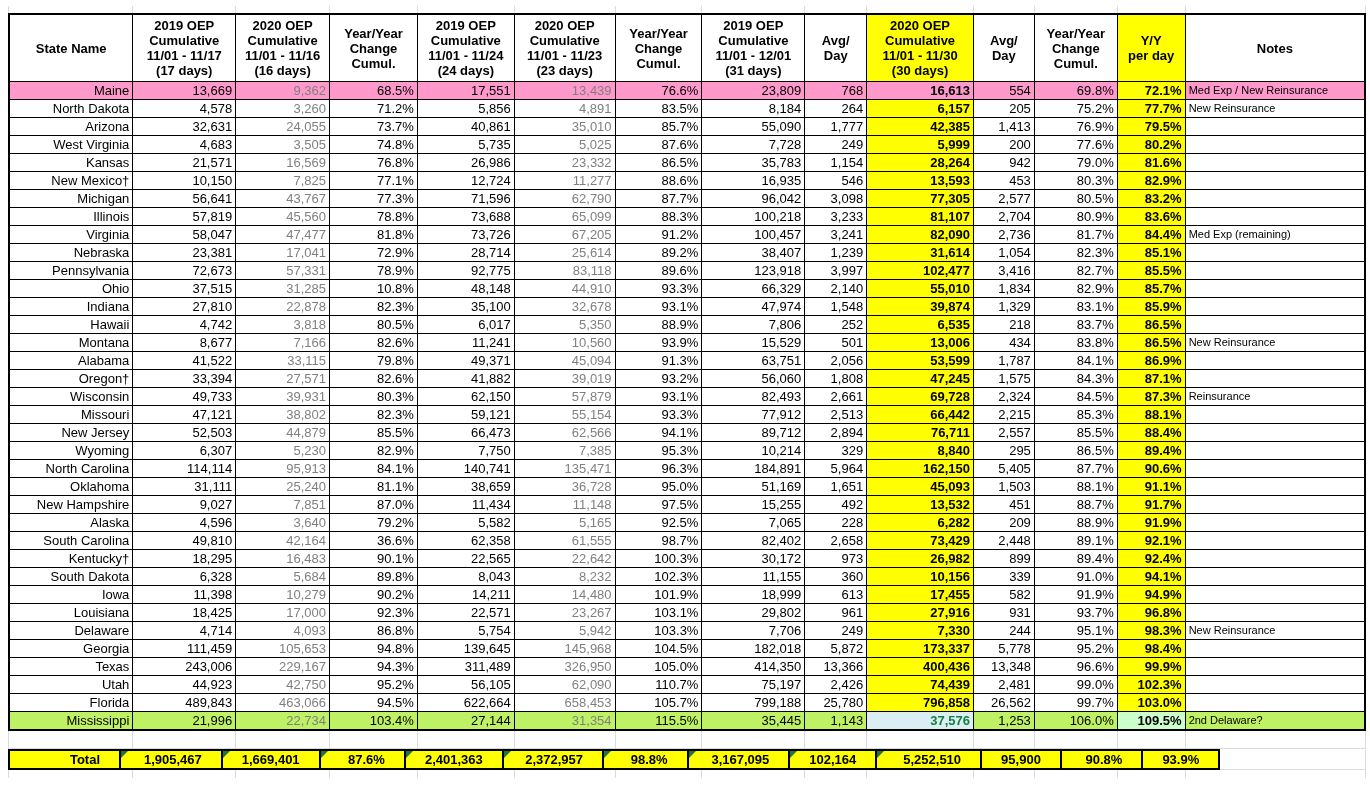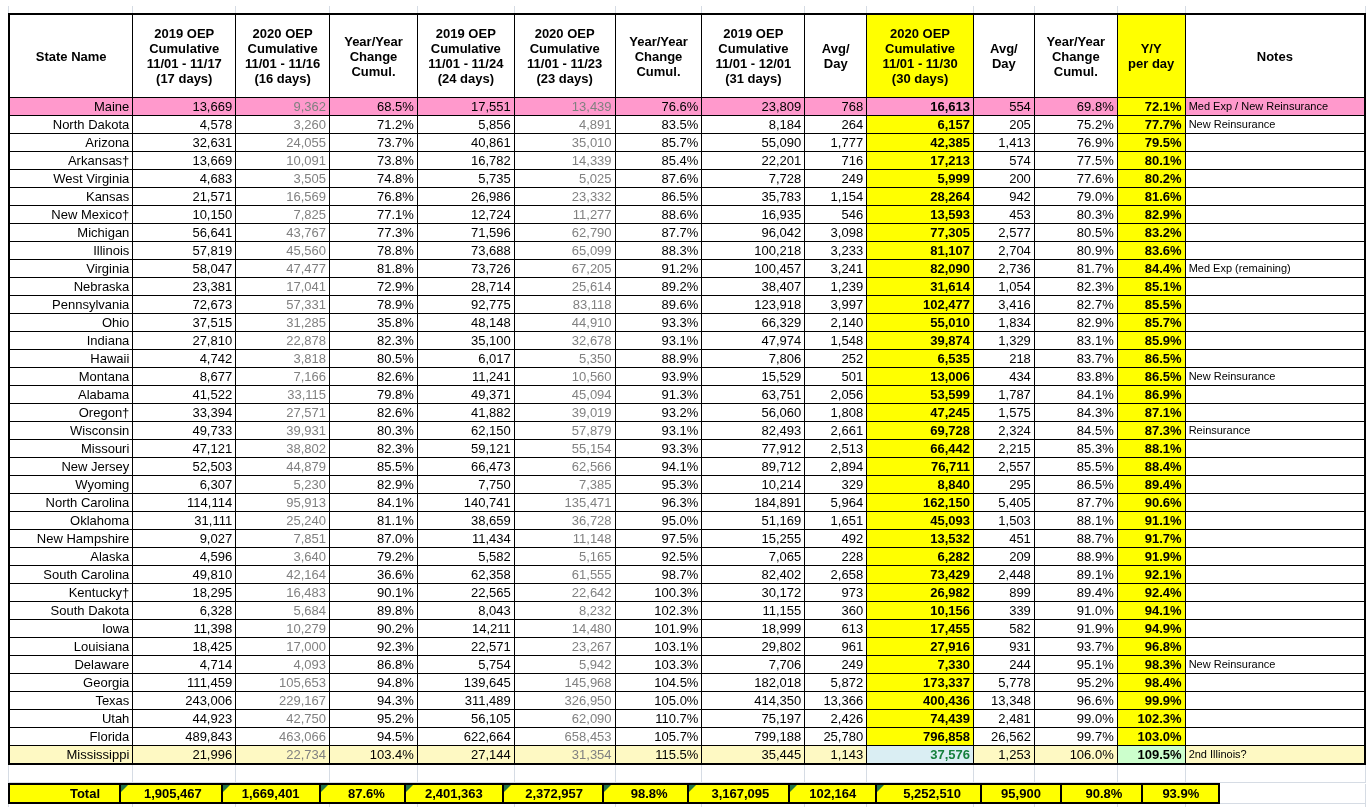--- a/index.html
+++ b/index.html
@@ -6,33 +6,33 @@
   body { font-family:"Liberation Sans", sans-serif; }
   .sheet { padding:6px 0 0 8px; width:1358px; }
 
   table { border-collapse:collapse; table-layout:fixed; }
 
   
   .main { border:2px solid #000; }
   .main th, .main td { border:1px solid #000; overflow:hidden; white-space:nowrap; }
   .main th {
     font-size:13px; font-weight:bold; text-align:center; vertical-align:middle;
-    white-space:pre-line; line-height:15px; height:66px; padding:8px 2px; background:#fff; color:#000;
+    white-space:pre-line; line-height:15px; height:66px; padding:0 2px; background:#fff; color:#000;
   }
   .main th.hl { background:#FFFF00; }
   .main td {
     font-size:13px; height:17px; line-height:17px; padding:0 3px;
     text-align:right; background:#fff; color:#000;
   }
   .main td.col-notes { text-align:left; font-size:11px; }
   .main td.col-oep2020_16, .main td.col-oep2020_23 { color:#808080; }
   .main td.col-oep2020_30, .main td.col-yyday { background:#FFFF00; font-weight:bold; }
   .main tr.row-pink td { background:#FF99CC; }
   .main tr.row-pink td.col-yyday { background:#FFFF00; }
-  .main tr.row-green td { background:#fef9c3; }
+  .main tr.row-green td { background:#bef264; }
   .main tr.row-green td.col-oep2020_30 { background:#DAEEF3; color:#15803d; }
   .main tr.row-green td.col-yyday { background:#CCFFCC; }
 
   
   .strip td { border-left:1px solid #D6DCE4; border-right:1px solid #D6DCE4; background:#fff; }
   .strip.top td { height:5px; }
   .strip.gap td { height:15px; border-bottom:1px solid #D6DCE4; }
   .strip.bottom td { height:6px; }
 
   
@@ -197,36 +197,20 @@
           <td class="col-yy2">85.7%</td>
           <td class="col-oep2019_31">55,090</td>
           <td class="col-avgday1">1,777</td>
           <td class="col-oep2020_30">42,385</td>
           <td class="col-avgday2">1,413</td>
           <td class="col-yy3">76.9%</td>
           <td class="col-yyday">79.5%</td>
           <td class="col-notes"></td>
         </tr>
         <tr>
-          <td class="col-state">Arkansas†</td>
-          <td class="col-oep2019_17">13,669</td>
-          <td class="col-oep2020_16">10,091</td>
-          <td class="col-yy1">73.8%</td>
-          <td class="col-oep2019_24">16,782</td>
-          <td class="col-oep2020_23">14,339</td>
-          <td class="col-yy2">85.4%</td>
-          <td class="col-oep2019_31">22,201</td>
-          <td class="col-avgday1">716</td>
-          <td class="col-oep2020_30">17,213</td>
-          <td class="col-avgday2">574</td>
-          <td class="col-yy3">77.5%</td>
-          <td class="col-yyday">80.1%</td>
-          <td class="col-notes"></td>
-        </tr>
-        <tr>
           <td class="col-state">West Virginia</td>
           <td class="col-oep2019_17">4,683</td>
           <td class="col-oep2020_16">3,505</td>
           <td class="col-yy1">74.8%</td>
           <td class="col-oep2019_24">5,735</td>
           <td class="col-oep2020_23">5,025</td>
           <td class="col-yy2">87.6%</td>
           <td class="col-oep2019_31">7,728</td>
           <td class="col-avgday1">249</td>
           <td class="col-oep2020_30">5,999</td>
@@ -344,21 +328,21 @@
           <td class="col-oep2020_30">102,477</td>
           <td class="col-avgday2">3,416</td>
           <td class="col-yy3">82.7%</td>
           <td class="col-yyday">85.5%</td>
           <td class="col-notes"></td>
         </tr>
         <tr>
           <td class="col-state">Ohio</td>
           <td class="col-oep2019_17">37,515</td>
           <td class="col-oep2020_16">31,285</td>
-          <td class="col-yy1">35.8%</td>
+          <td class="col-yy1">10.8%</td>
           <td class="col-oep2019_24">48,148</td>
           <td class="col-oep2020_23">44,910</td>
           <td class="col-yy2">93.3%</td>
           <td class="col-oep2019_31">66,329</td>
           <td class="col-avgday1">2,140</td>
           <td class="col-oep2020_30">55,010</td>
           <td class="col-avgday2">1,834</td>
           <td class="col-yy3">82.9%</td>
           <td class="col-yyday">85.7%</td>
           <td class="col-notes"></td>
@@ -738,21 +722,21 @@
           <td class="col-yy1">103.4%</td>
           <td class="col-oep2019_24">27,144</td>
           <td class="col-oep2020_23">31,354</td>
           <td class="col-yy2">115.5%</td>
           <td class="col-oep2019_31">35,445</td>
           <td class="col-avgday1">1,143</td>
           <td class="col-oep2020_30">37,576</td>
           <td class="col-avgday2">1,253</td>
           <td class="col-yy3">106.0%</td>
           <td class="col-yyday">109.5%</td>
-          <td class="col-notes">2nd Illinois?</td>
+          <td class="col-notes">2nd Delaware?</td>
         </tr>
       </tbody>
   </table>
 
   <table class="strip gap">
     <colgroup>
         <col style="width: 124px;">
         <col style="width: 103px;">
         <col style="width: 94px;">
         <col style="width: 88px;">

